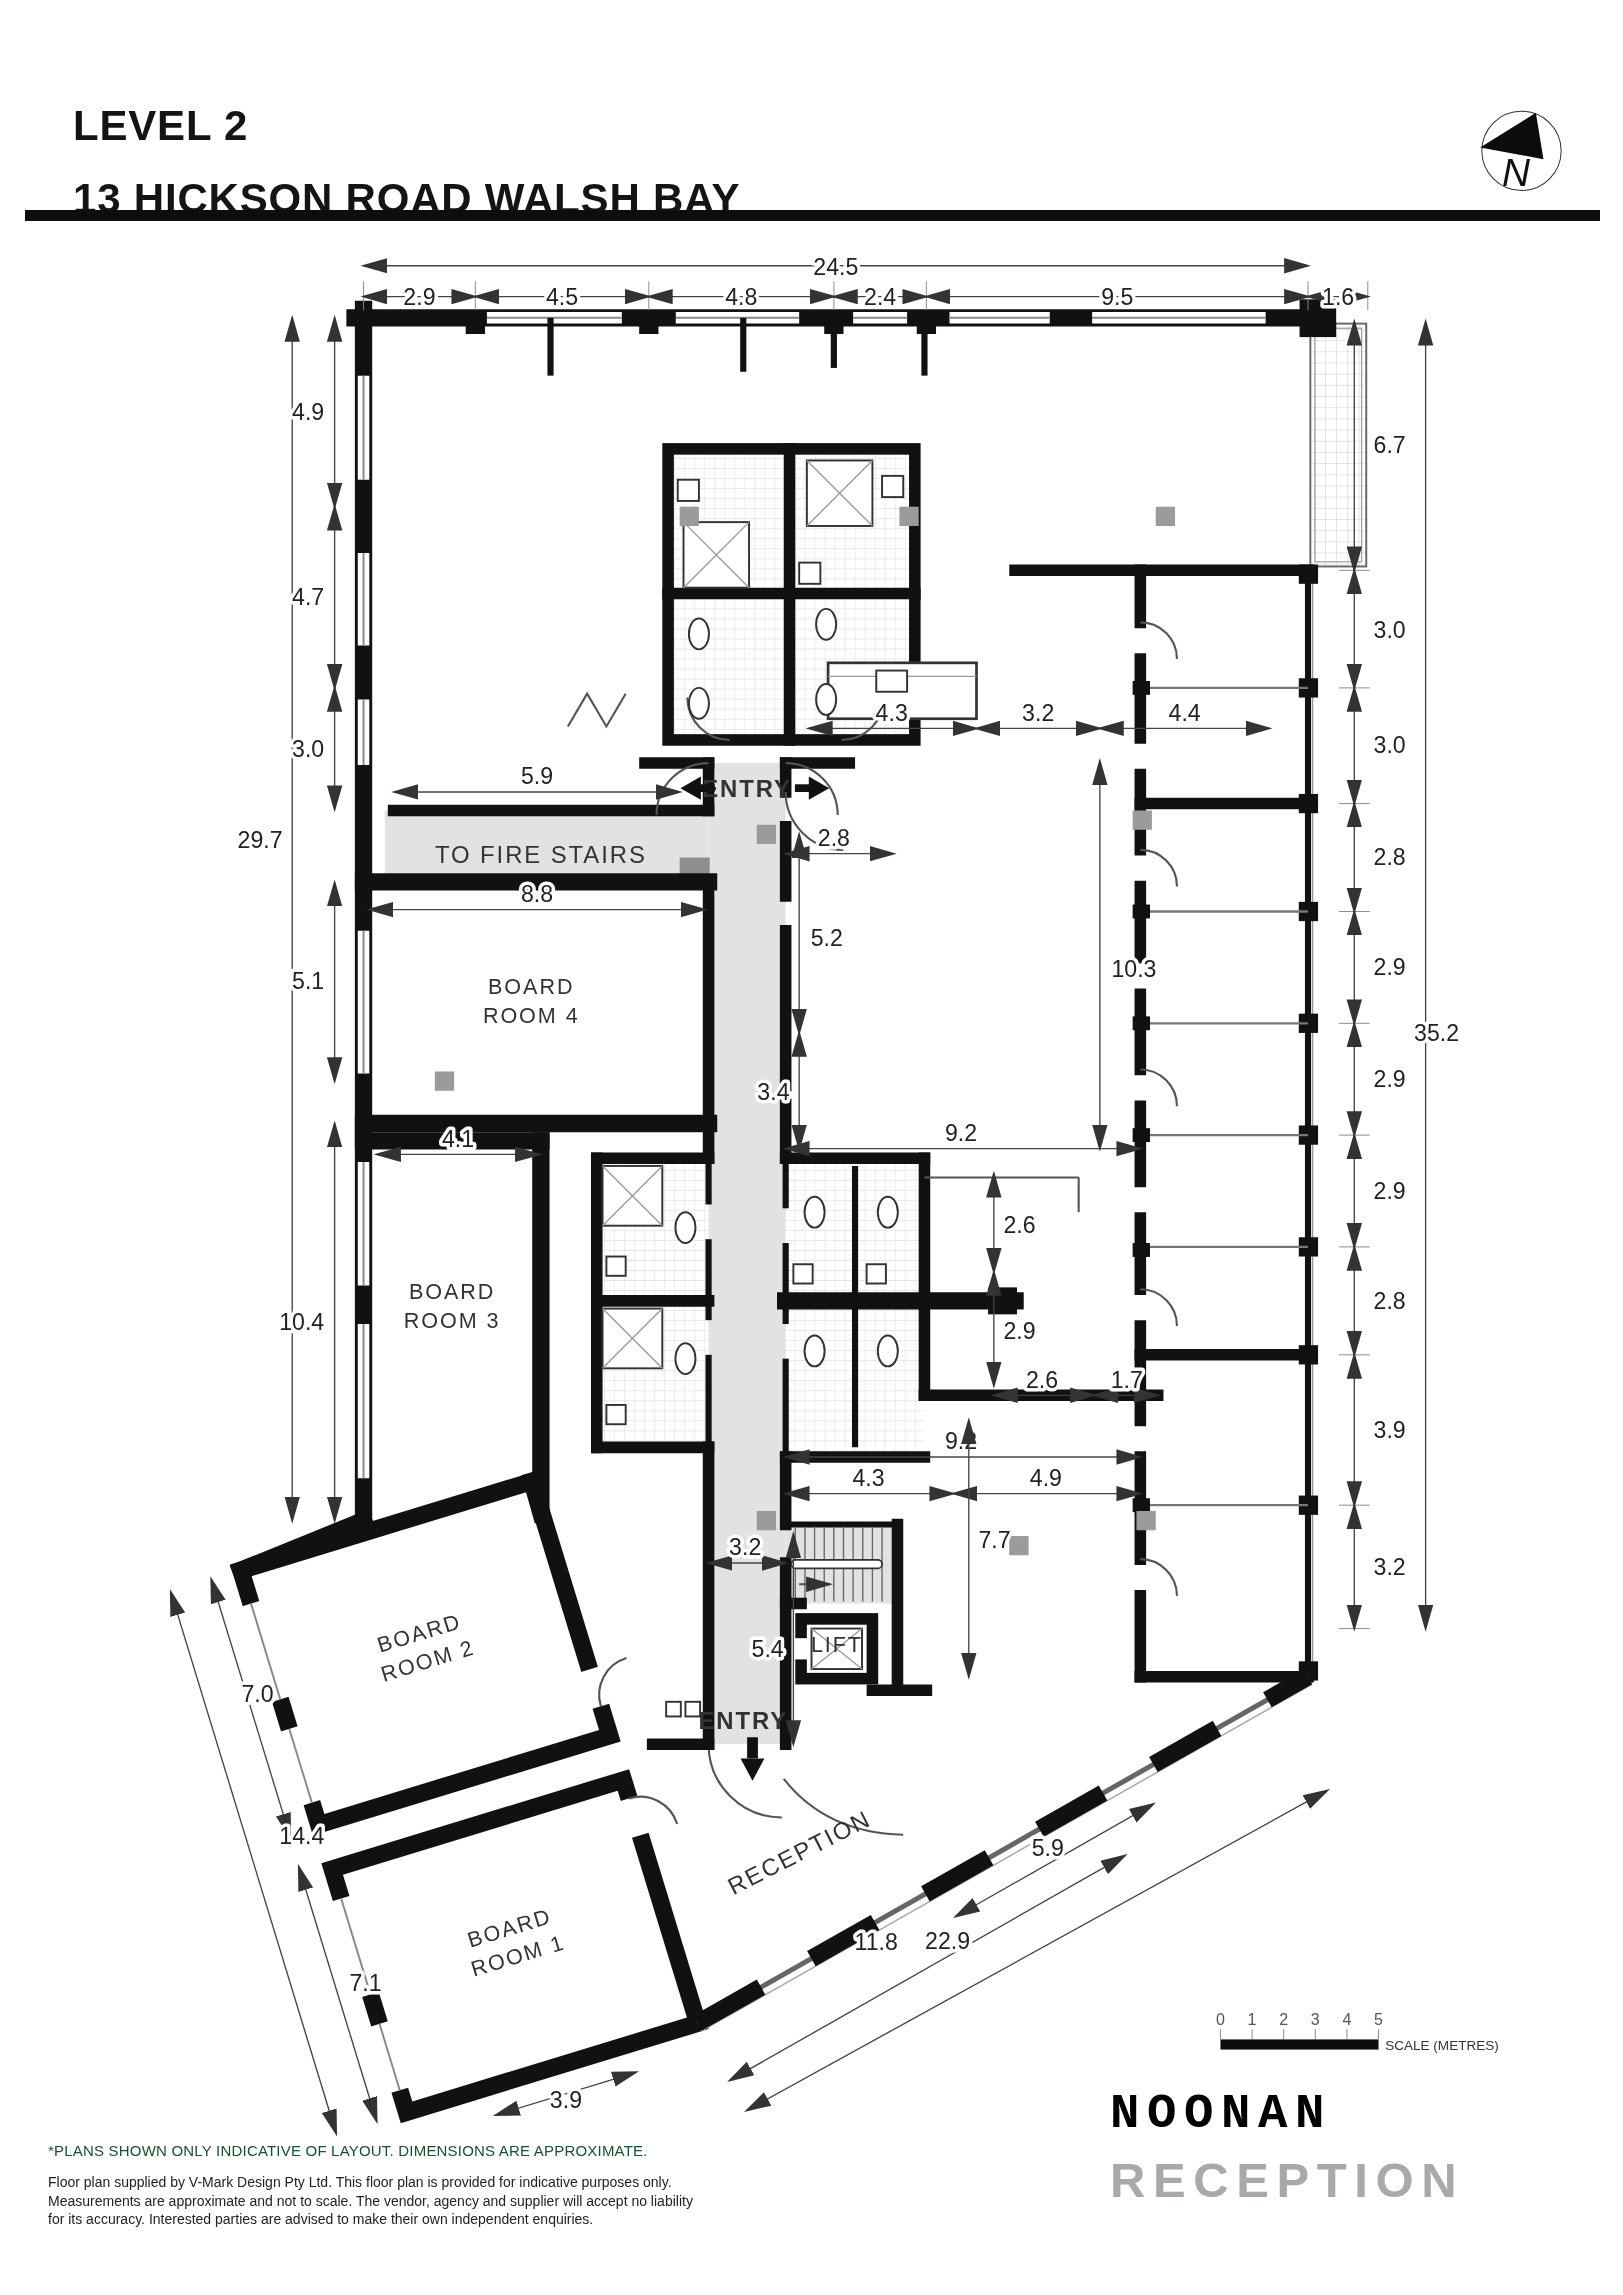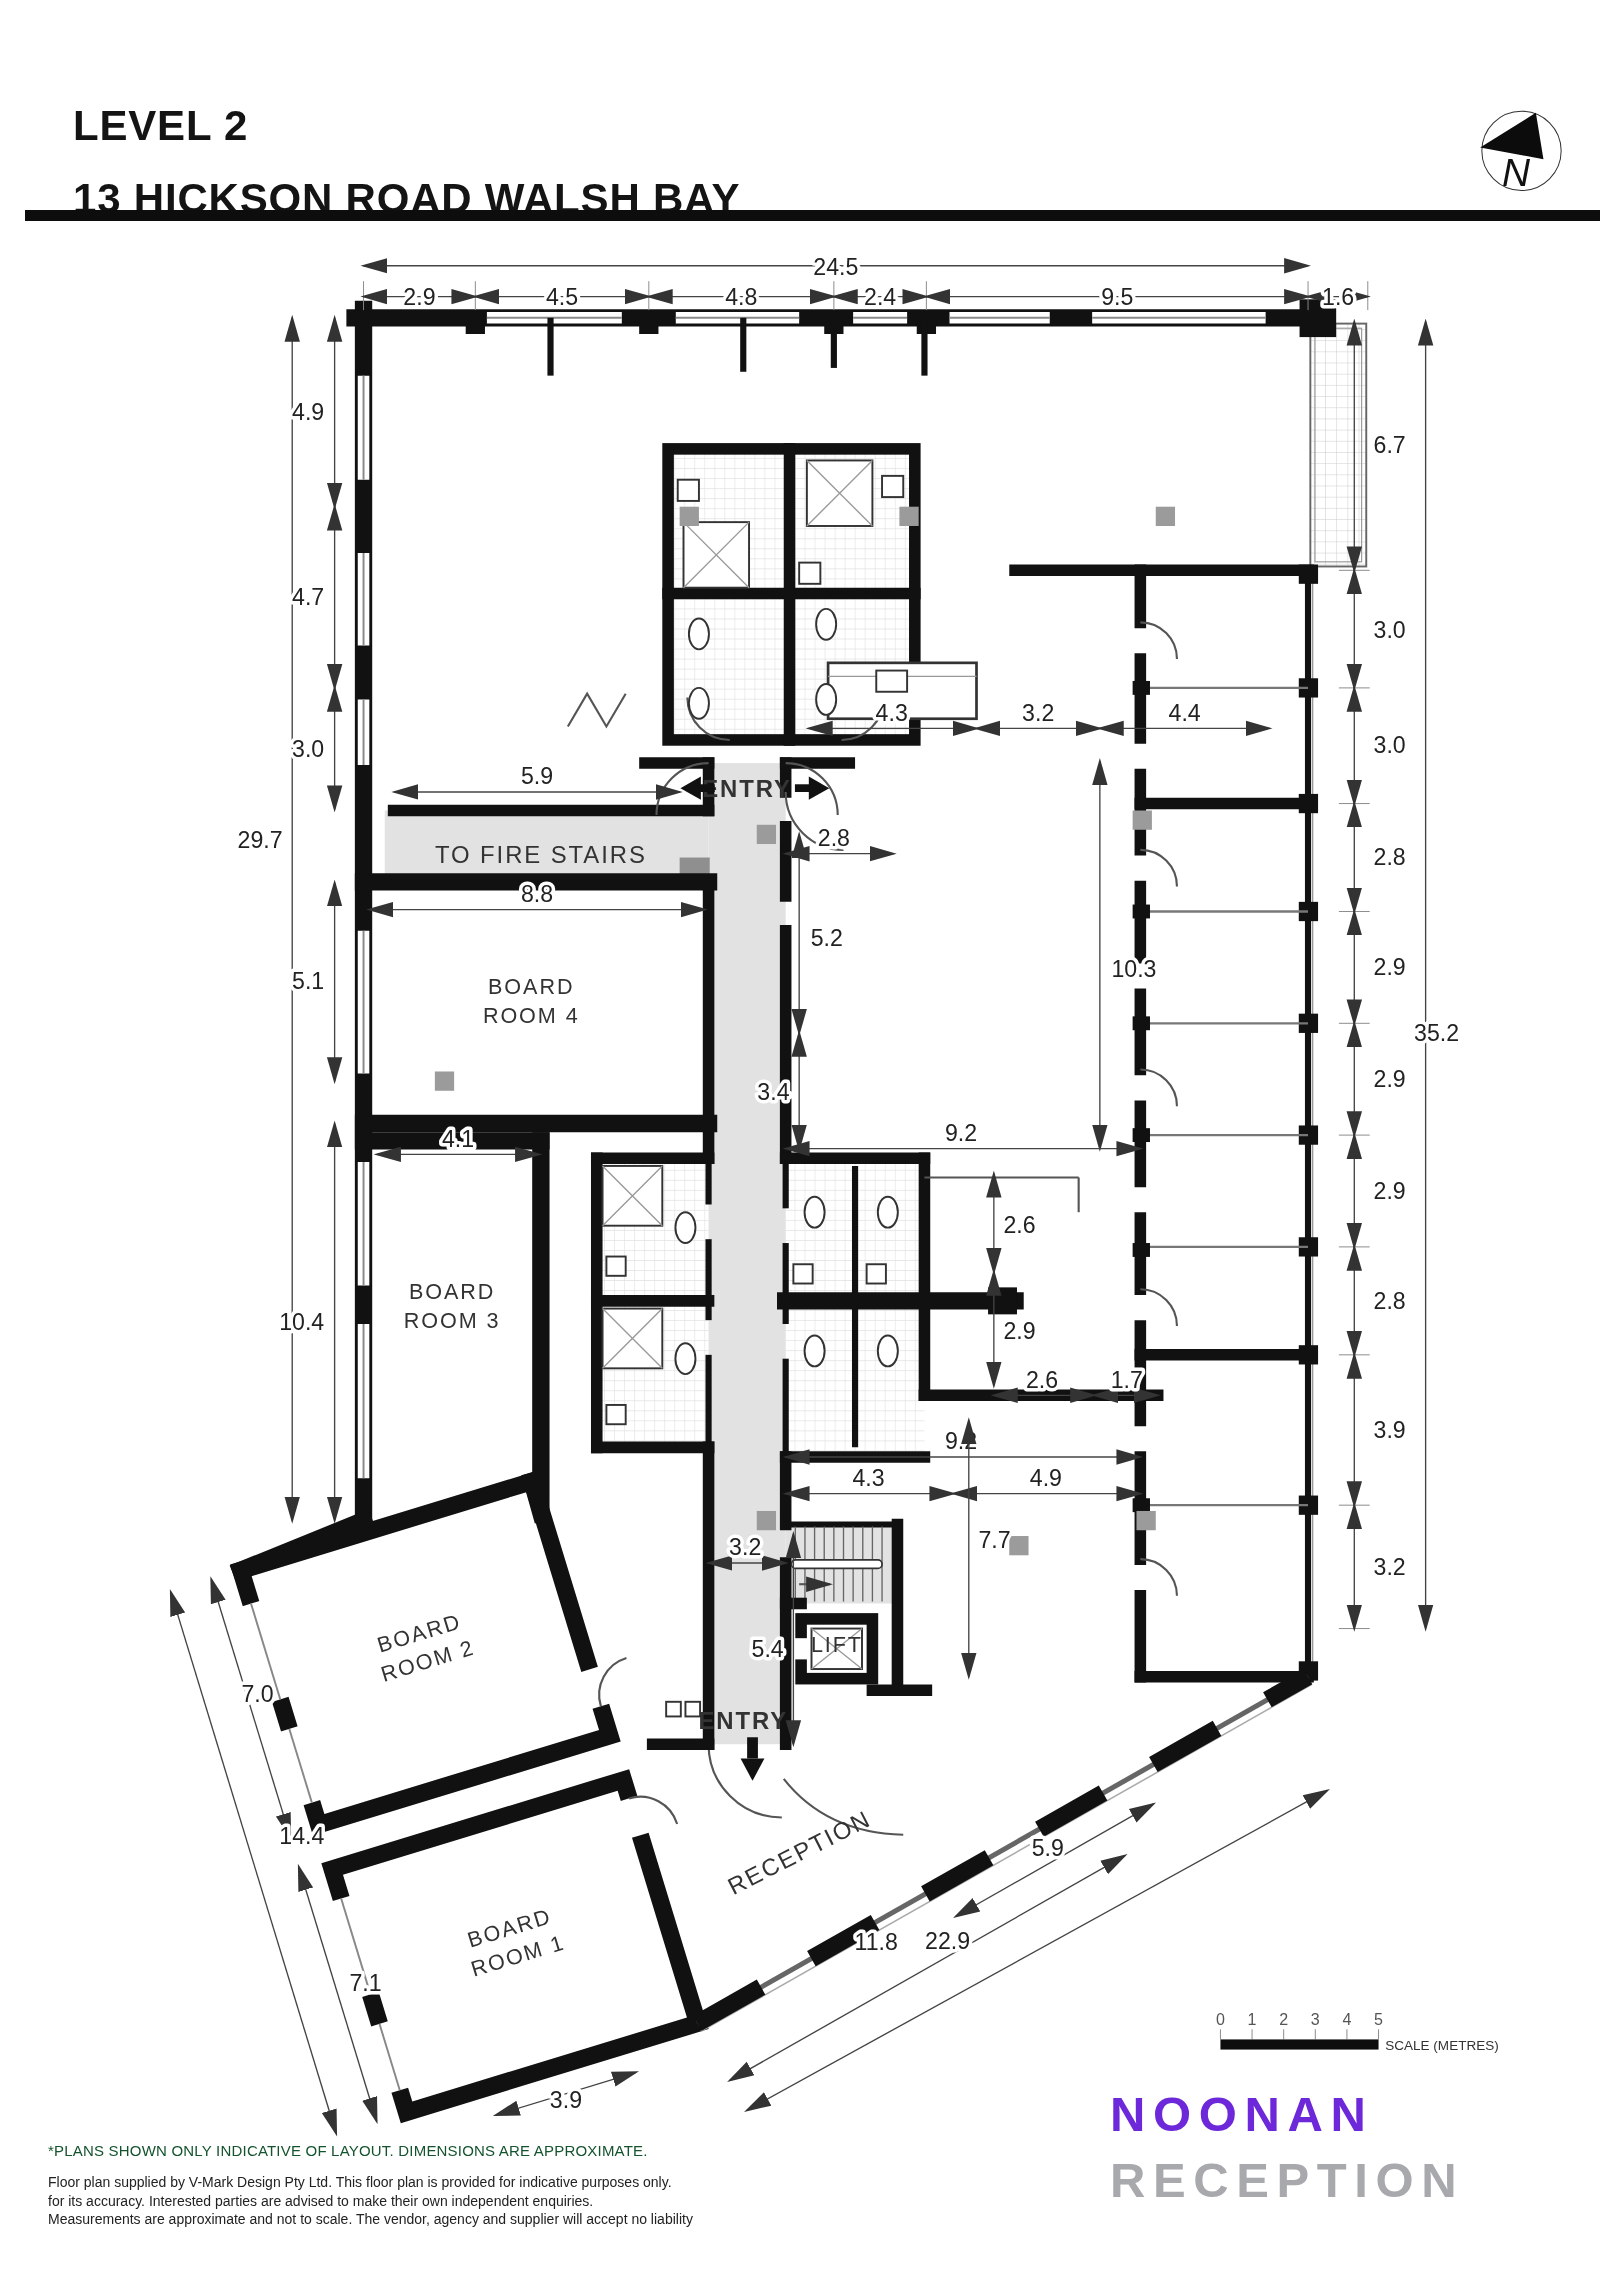--- a/index.html
+++ b/index.html
@@ -18,21 +18,21 @@
   .tick{stroke:#888;stroke-width:0.025;fill:none;}
   .fix{stroke:#333;stroke-width:0.05;fill:#fff;}
   text{font-family:"Liberation Sans",sans-serif;}
   .d{font-size:0.6px;fill:#222;text-anchor:middle;paint-order:stroke;stroke:#fff;stroke-width:0.18;stroke-linejoin:round;font-weight:normal;}
   .ds{text-anchor:start;} .de{text-anchor:end;}
   .rm{font-size:0.56px;letter-spacing:0.05px;fill:#333;text-anchor:middle;}
   .big{font-size:0.62px;} .bold{font-weight:bold;}
   
   .note{font-size:15px;color:#14532d;letter-spacing:0.2px;}
   .fine{font-size:14px;color:#222;line-height:18.6px;}
-  .logo1{font-size:49px;font-weight:bold;letter-spacing:7.6px;color:#6d28d9;line-height:52px;}
+  .logo1{font-size:49px;font-weight:bold;letter-spacing:7.6px;color:#000000;line-height:52px;font-family:Liberation Mono, monospace;}
   .logo2{font-size:49px;font-weight:bold;letter-spacing:7.6px;line-height:52px;}
 </style>
 </head>
 <body>
 
 <div class="abs title" style="left:73px;top:100px;">LEVEL 2</div>
 <div class="abs title" style="left:73px;top:154px;margin-top:19px;">13 HICKSON ROAD WALSH BAY</div>
 <div class="abs" id="rule"></div>
 
 <svg class="abs" style="left:1458px;top:85px;" width="127" height="135" viewBox="0 0 150 160">
@@ -523,16 +523,16 @@
     <text x="218" y="49" font-size="16" fill="#333" font-family="Liberation Sans,sans-serif">SCALE (METRES)</text>
   </svg>
 </div>
 
 <div class="abs logo1" style="left:1110px;top:2088px;">NOONAN</div>
 <div class="abs logo2" style="left:1110px;top:2154px;color:#a7a9ac;">RECEPTION</div>
 
 <div class="abs note" style="left:48px;top:2142px;">*PLANS SHOWN ONLY INDICATIVE OF LAYOUT. DIMENSIONS ARE APPROXIMATE.</div>
 <div class="abs fine" style="left:48px;top:2173px;width:829px;">
   <div>Floor plan supplied by V-Mark Design Pty Ltd. This floor plan is provided for indicative purposes only.</div>
+  <div>Measurements are approximate and not to scale. The vendor, agency and supplier will accept no liability</div>
   <div>for its accuracy. Interested parties are advised to make their own independent enquiries.</div>
-  <div>Measurements are approximate and not to scale. The vendor, agency and supplier will accept no liability</div>
 </div>
 
 
 </body></html>

